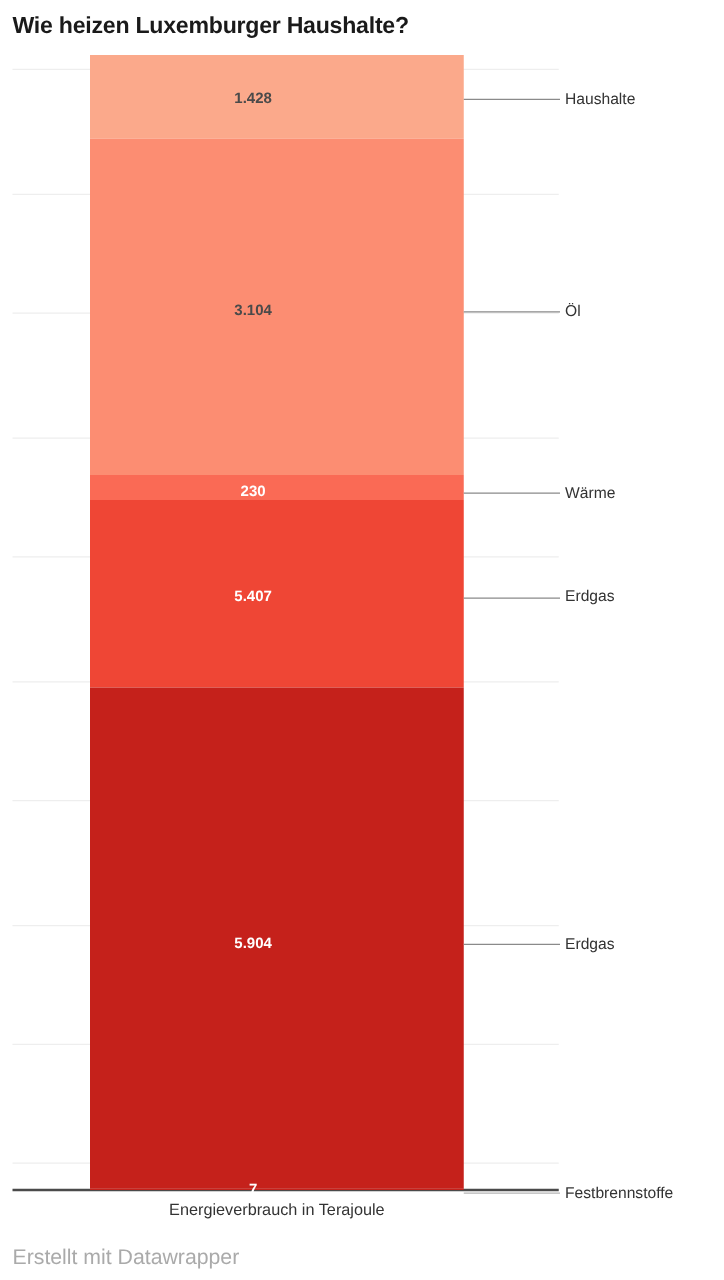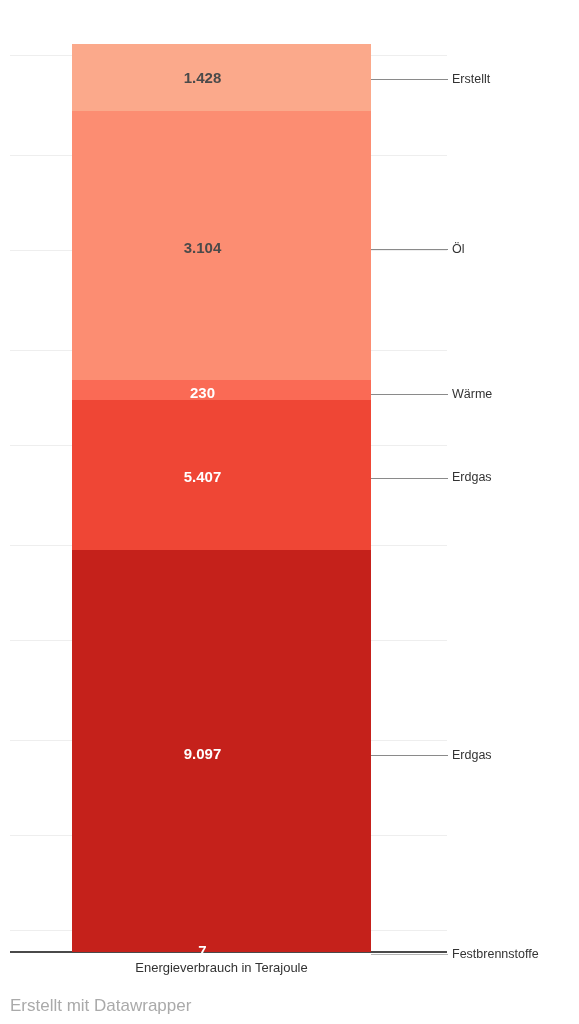--- a/index.html
+++ b/index.html
@@ -79,21 +79,21 @@
     position: absolute;
     left: 0;
     width: 299px;
     box-sizing: border-box;
   }
   .bar-value {
     position: absolute;
     left: 0;
     width: 261px;
     text-align: center;
-    font-size: 15px;
+    font-size: 12px;
     font-weight: bold;
     line-height: 14px;
     pointer-events: none;
   }
 
   
   .series-label {
     position: absolute;
     left: 452px;
     font-size: 12.5px;
@@ -127,20 +127,21 @@
     font-size: 17px;
     color: #aaaaaa;
     line-height: 14px;
   }
 </style>
 </head>
 <body>
 
 <div id="chart-root">
 
+  <div class="chart-title">Wie heizen Luxemburger Haushalte?</div>
 
   <div class="plot-area">
 
     <div class="gridlines">
       <div class="gridline" style="top:55px"></div>
       <div class="gridline" style="top:155px"></div>
       <div class="gridline" style="top:250px"></div>
       <div class="gridline" style="top:350px"></div>
       <div class="gridline" style="top:445px"></div>
       <div class="gridline" style="top:545px"></div>
@@ -160,28 +161,28 @@
       <div class="bar-segment" style="top:111px;height:269px;background:#fc8d72"></div>
       <div class="bar-value" style="top:241px;color:#4a4a4a">3.104</div>
 
       <div class="bar-segment" style="top:380px;height:20px;background:#fa6a55"></div>
       <div class="bar-value" style="top:386px;color:#ffffff">230</div>
 
       <div class="bar-segment" style="top:400px;height:150px;background:#ef4635"></div>
       <div class="bar-value" style="top:470px;color:#ffffff">5.407</div>
 
       <div class="bar-segment" style="top:550px;height:401px;background:#c5211b"></div>
-      <div class="bar-value" style="top:747px;color:#ffffff">9.097</div>
+      <div class="bar-value" style="top:747px;color:#ffffff">5.904</div>
 
       <div class="bar-segment" style="top:951px;height:1px;background:#c5211b"></div>
       <div class="bar-value" style="top:944px;color:#ffffff">7</div>
     </div>
 
     <div class="leader-line" style="left:371px;top:79px;width:77px"></div>
-    <div class="series-label" style="top:72px">Erstellt</div>
+    <div class="series-label" style="top:72px">Haushalte</div>
 
     <div class="leader-line" style="left:371px;top:249px;width:77px"></div>
     <div class="series-label" style="top:242px">Öl</div>
 
     <div class="leader-line" style="left:371px;top:394px;width:77px"></div>
     <div class="series-label" style="top:387px">Wärme</div>
 
     <div class="leader-line" style="left:371px;top:478px;width:77px"></div>
     <div class="series-label" style="top:470px">Erdgas</div>
 

